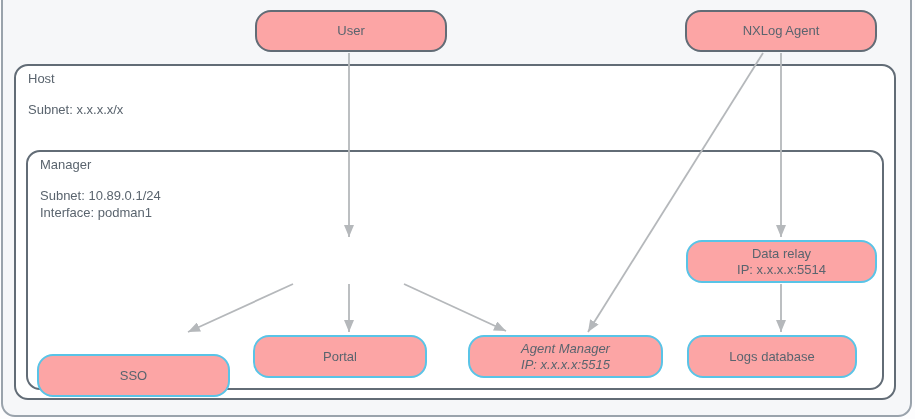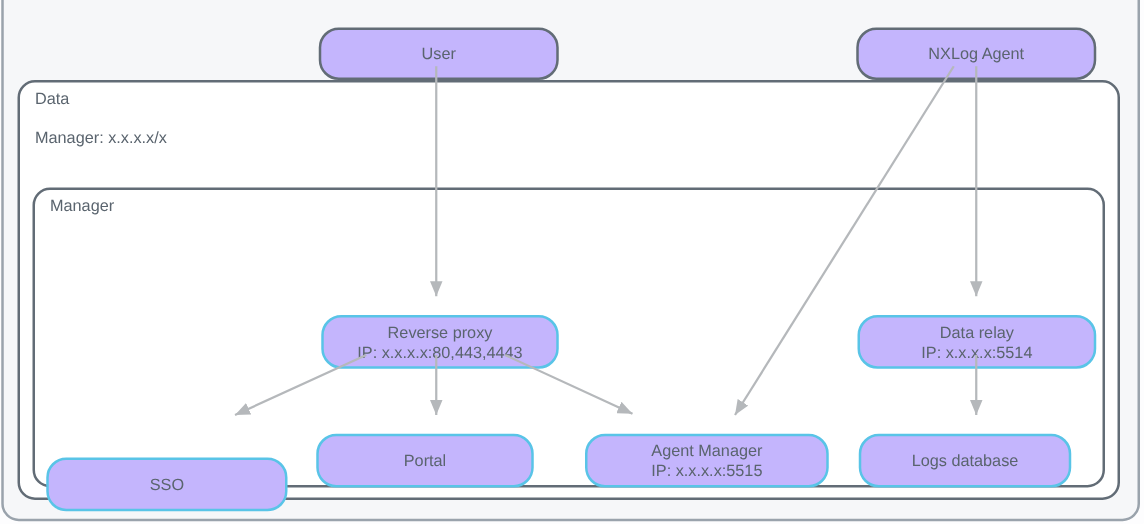--- a/index.html
+++ b/index.html
@@ -39,82 +39,81 @@
     font-size: 13px;
     line-height: 17px;
     color: #5a646e;
   }
   .node {
     position: absolute;
     display: flex;
     flex-direction: column;
     align-items: center;
     justify-content: center;
-    background: #c4b5fd;
+    background: #fca5a5;
     border-radius: 16px;
     font-size: 13px;
     line-height: 16px;
     color: #5a646e;
     text-align: center;
-    margin-top: 12px;
   }
   .node.gray { border: 2px solid #626c76; }
   .node.blue { border: 2px solid #59c4e7; }
   #edges {
     position: absolute;
     left: 0; top: 0;
     width: 915px; height: 419px;
     pointer-events: none;
   }
 </style>
 </head>
 <body>
 
 <div id="stage">
 
   <div class="page-frame"></div>
 
   <div class="container-box" style="left:14px; top:64px; width:882px; height:336px;">
-    <div class="title">Data</div>
+    <div class="title">Host</div>
     <div class="meta">
-      <div>Manager: x.x.x.x/x</div>
+      <div>Subnet: x.x.x.x/x</div>
     </div>
   </div>
 
   <div class="container-box" style="left:26px; top:150px; width:858px; height:240px;">
     <div class="title">Manager</div>
+    <div class="meta">
+      <div>Subnet: 10.89.0.1/24</div>
+      <div>Interface: podman1</div>
+    </div>
   </div>
 
   <div class="node gray" style="left:255px; top:10px; width:192px; height:42px;">
     <div>User</div>
   </div>
 
   <div class="node gray" style="left:685px; top:10px; width:192px; height:42px;align-items:center;">
     <div>NXLog Agent</div>
   </div>
 
-  <div class="node blue" style="left:257px; top:240px; width:190px; height:43px;">
-    <div>Reverse proxy</div>
-    <div>IP: x.x.x.x:80,443,4443</div>
-  </div>
 
   <div class="node blue" style="left:686px; top:240px; width:191px; height:43px;">
     <div>Data relay</div>
     <div>IP: x.x.x.x:5514</div>
   </div>
 
   <div class="node blue" style="left:37px; top:354px; width:193px; height:43px;">
     <div>SSO</div>
   </div>
 
   <div class="node blue" style="left:253px; top:335px; width:174px; height:43px;">
     <div>Portal</div>
   </div>
 
-  <div class="node blue" style="left:468px; top:335px; width:195px; height:43px;">
+  <div class="node blue" style="left:468px; top:335px; width:195px; height:43px;font-style:italic;">
     <div>Agent Manager</div>
     <div>IP: x.x.x.x:5515</div>
   </div>
 
   <div class="node blue" style="left:687px; top:335px; width:170px; height:43px;">
     <div>Logs database</div>
   </div>
 
   <svg id="edges" viewBox="0 0 915 419" xmlns="http://www.w3.org/2000/svg">
     <defs>

